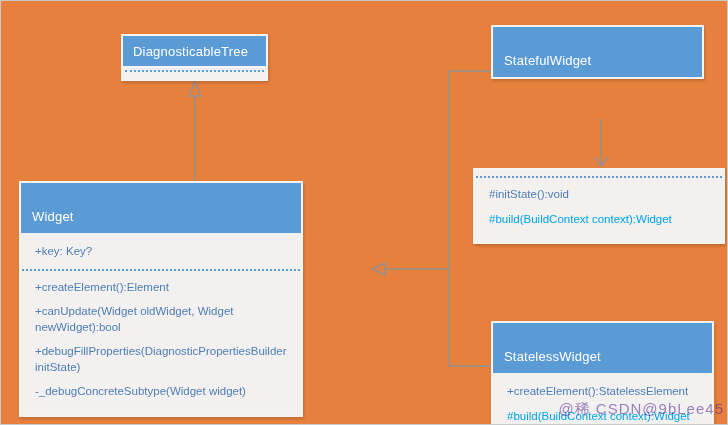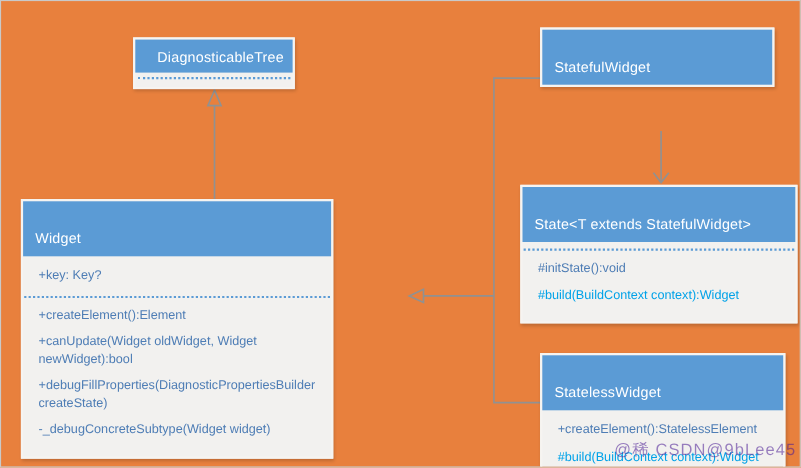--- a/index.html
+++ b/index.html
@@ -23,21 +23,21 @@
     box-shadow:1px 2px 3px rgba(0,0,0,0.18);
     box-sizing:border-box;
   }
   .class-header {
     background:#5B9BD5;
     color:#FFFFFF;
     font-size:13px;
     padding:26px 11px 9px 11px;
     letter-spacing:0.2px;
   }
-  .class-header.small { padding:8px 10px 7px 20px; }
+  .class-header.small { padding:8px 10px 7px 10px; }
   .class-body { padding:2px 0 6px 0; }
   .member-line {
     color:#4E7DB5;
     font-size:11.5px;
     line-height:1.35;
     padding:0 10px 0 14px;
     margin:9px 0;
   }
   .member-line.bright { color:#00A2E8; }
   .dashed-sep {
@@ -93,27 +93,26 @@
     <div class="class-header">StatefulWidget</div>
   </div>
 
   <div class="class-box" style="left:18px; top:180px; width:284px;">
     <div class="class-header">Widget</div>
     <div class="class-body">
       <div class="member-line">+key: Key?</div>
       <div class="dashed-sep"></div>
       <div class="member-line">+createElement():Element</div>
       <div class="member-line">+canUpdate(Widget oldWidget, Widget newWidget):bool</div>
-      <div class="member-line">+debugFillProperties(DiagnosticPropertiesBuilder createState)</div>
+      <div class="member-line">+debugFillProperties(DiagnosticPropertiesBuilder initState)</div>
       <div class="member-line">-_debugConcreteSubtype(Widget widget)</div>
     </div>
   </div>
 
   <div class="class-box" style="left:472px; top:167px; width:252px;">
-    <div class="class-header">State&lt;T extends StatefulWidget&gt;</div>
     <div class="class-body">
       <div class="dashed-sep" style="margin-top:4px;"></div>
       <div class="member-line">#initState():void</div>
       <div class="member-line bright">#build(BuildContext context):Widget</div>
     </div>
   </div>
 
   <div class="class-box" style="left:490px; top:320px; width:223px;">
     <div class="class-header">StatelessWidget</div>
     <div class="class-body">

